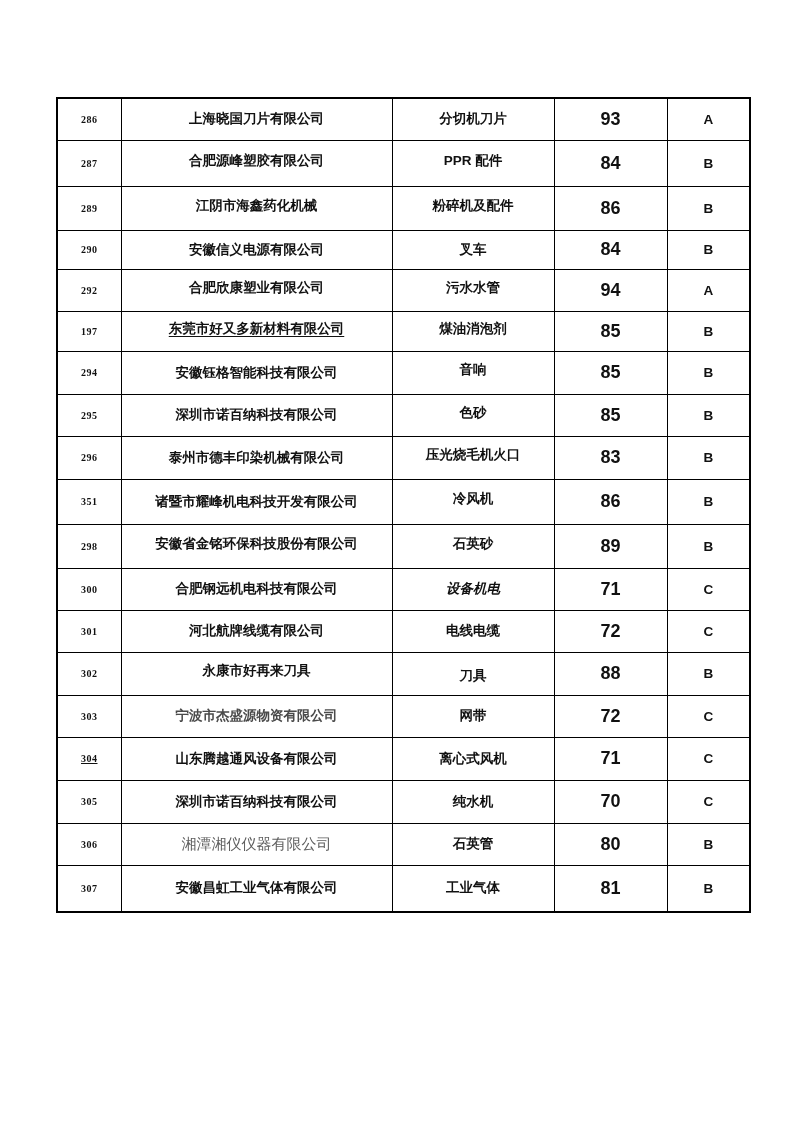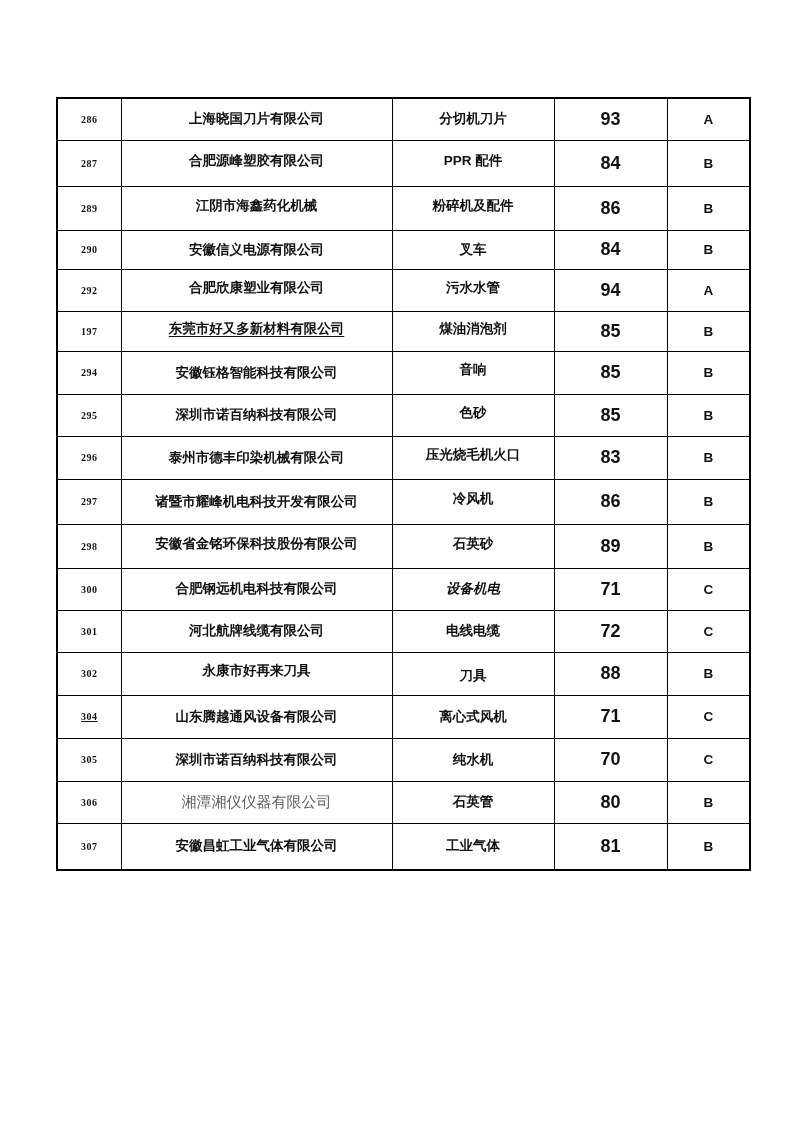--- a/index.html
+++ b/index.html
@@ -134,21 +134,21 @@
           <td class="cell-grade"><span class="cell-inner" style="display: inline-block;">B</span></td>
         </tr>
         <tr style="height: 43px;">
           <td class="cell-num"><span class="cell-inner" style="display: inline-block;">296</span></td>
           <td class="cell-company"><span class="cell-inner" style="display: inline-block;">泰州市德丰印染机械有限公司</span></td>
           <td class="cell-product v-bottom"><span class="cell-inner" style="display: inline-block;">压光烧毛机火口</span></td>
           <td class="cell-score"><span class="cell-inner" style="display: inline-block;">83</span></td>
           <td class="cell-grade"><span class="cell-inner" style="display: inline-block;">B</span></td>
         </tr>
         <tr style="height: 45px;">
-          <td class="cell-num"><span class="cell-inner" style="display: inline-block;">297</span></td>
+          <td class="cell-num"><span class="cell-inner" style="display: inline-block;">351</span></td>
           <td class="cell-company"><span class="cell-inner" style="display: inline-block;">诸暨市耀峰机电科技开发有限公司</span></td>
           <td class="cell-product v-bottom"><span class="cell-inner" style="display: inline-block;">冷风机</span></td>
           <td class="cell-score"><span class="cell-inner" style="display: inline-block;">86</span></td>
           <td class="cell-grade"><span class="cell-inner" style="display: inline-block;">B</span></td>
         </tr>
         <tr style="height: 44px;">
           <td class="cell-num"><span class="cell-inner" style="display: inline-block;">298</span></td>
           <td class="cell-company v-bottom"><span class="cell-inner" style="display: inline-block;">安徽省金铭环保科技股份有限公司</span></td>
           <td class="cell-product v-bottom"><span class="cell-inner" style="display: inline-block;">石英砂</span></td>
           <td class="cell-score"><span class="cell-inner" style="display: inline-block;">89</span></td>
@@ -168,20 +168,27 @@
           <td class="cell-score"><span class="cell-inner" style="display: inline-block;">72</span></td>
           <td class="cell-grade"><span class="cell-inner" style="display: inline-block;">C</span></td>
         </tr>
         <tr style="height: 43px;">
           <td class="cell-num"><span class="cell-inner" style="display: inline-block;">302</span></td>
           <td class="cell-company v-bottom"><span class="cell-inner" style="display: inline-block;">永康市好再来刀具</span></td>
           <td class="cell-product v-top"><span class="cell-inner" style="display: inline-block;">刀具</span></td>
           <td class="cell-score"><span class="cell-inner" style="display: inline-block;">88</span></td>
           <td class="cell-grade"><span class="cell-inner" style="display: inline-block;">B</span></td>
         </tr>
+        <tr style="height: 42px;">
+          <td class="cell-num"><span class="cell-inner" style="display: inline-block;">303</span></td>
+          <td class="cell-company"><span class="cell-inner company-gray" style="display: inline-block;">宁波市杰盛源物资有限公司</span></td>
+          <td class="cell-product"><span class="cell-inner" style="display: inline-block;">网带</span></td>
+          <td class="cell-score"><span class="cell-inner" style="display: inline-block;">72</span></td>
+          <td class="cell-grade"><span class="cell-inner" style="display: inline-block;">C</span></td>
+        </tr>
         <tr style="height: 43px;">
           <td class="cell-num"><span class="cell-inner" style="display: inline-block; text-decoration: underline;">304</span></td>
           <td class="cell-company"><span class="cell-inner" style="display: inline-block;">山东腾越通风设备有限公司</span></td>
           <td class="cell-product"><span class="cell-inner" style="display: inline-block;">离心式风机</span></td>
           <td class="cell-score"><span class="cell-inner" style="display: inline-block;">71</span></td>
           <td class="cell-grade"><span class="cell-inner" style="display: inline-block;">C</span></td>
         </tr>
         <tr style="height: 43px;">
           <td class="cell-num"><span class="cell-inner" style="display: inline-block;">305</span></td>
           <td class="cell-company"><span class="cell-inner" style="display: inline-block;">深圳市诺百纳科技有限公司</span></td>

